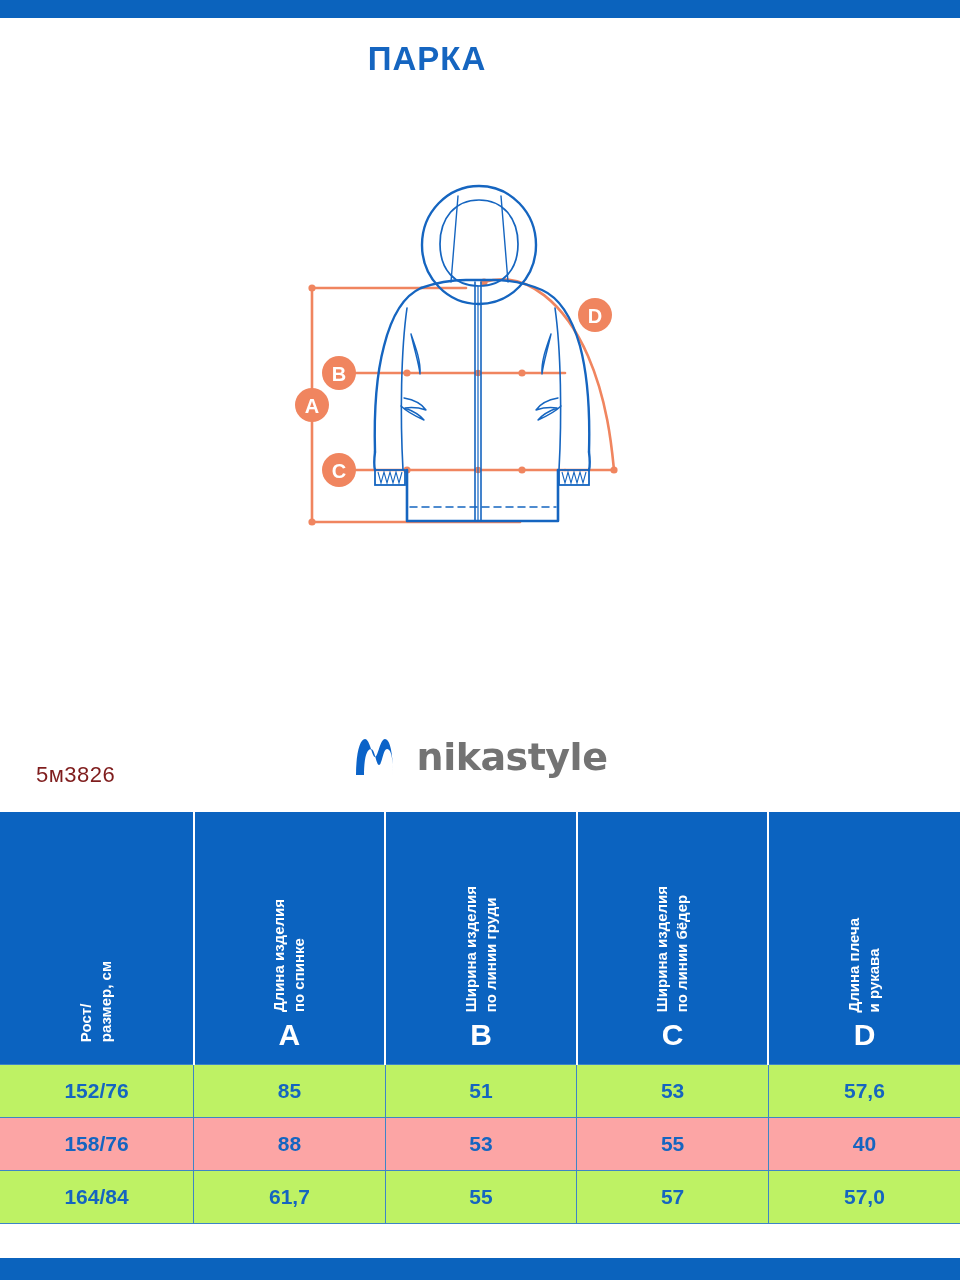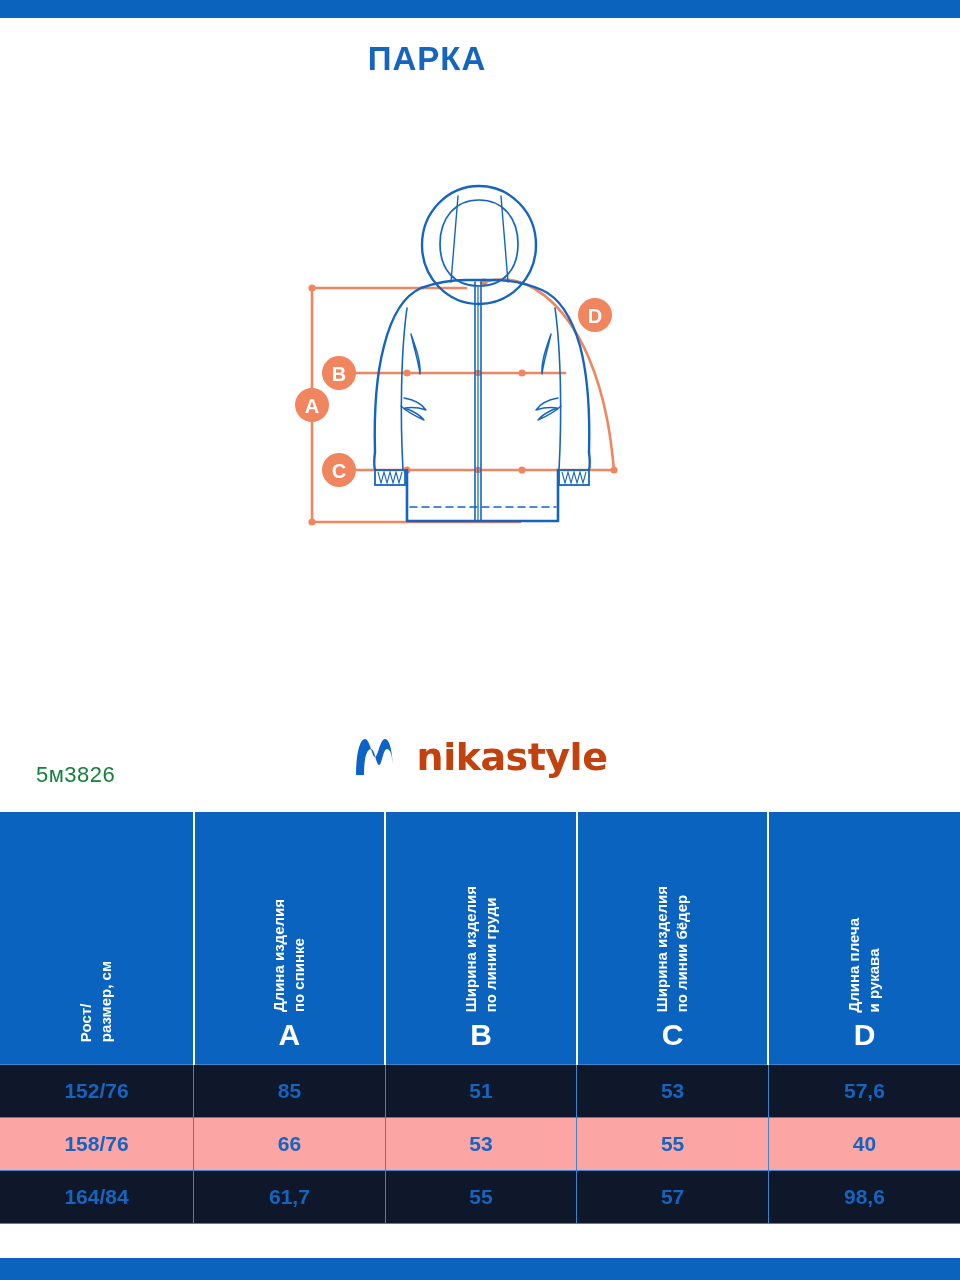--- a/index.html
+++ b/index.html
@@ -47,36 +47,36 @@
     position: absolute;
     left: 270px; top: 170px;
     width: 420px; height: 400px;
   }
 
   
   .article-no {
     position: absolute;
     left: 36px; top: 762px;
     font-size: 22px;
-    color: #15803d;
+    color: #7f1d1d;
     letter-spacing: 0.5px;
   }
   .logo-wrap {
     position: absolute;
     left: 0; top: 735px;
     width: 960px;
     display: flex;
     justify-content: center;
     align-items: center;
   }
   .logo-mark { display: block; }
   .logo-text {
     font-size: 38px;
     font-weight: bold;
-    color: #c2410c;
+    color: #737373;
     letter-spacing: -0.5px;
     margin-left: 12px;
     font-family: "DejaVu Sans", sans-serif;
   }
 
   
   .size-table {
     position: absolute;
     left: 0; top: 812px;
     width: 960px;
@@ -123,21 +123,21 @@
   .th-letter.empty { visibility: hidden; }
 
   .size-table tbody td {
     height: 50px;
     text-align: center;
     font-size: 21px;
     font-weight: bold;
     color: #1565c0;
     border-right: 1px solid #3d85c6;
     border-bottom: 1px solid #3d85c6;
-    background: #0f172a;
+    background: #bef264;
   }
   .size-table tbody td:last-child { border-right: none; }
   .size-table tbody tr.alt td { background: #fca5a5; }
   .size-table tbody tr:first-child td { border-top: 1px solid #3d85c6; }
 </style>
 </head>
 <body>
 
 <div class="top-bar"></div>
 
@@ -293,28 +293,28 @@
   <tbody>
     <tr>
       <td>152/76</td>
       <td>85</td>
       <td>51</td>
       <td>53</td>
       <td>57,6</td>
     </tr>
     <tr class="alt">
       <td>158/76</td>
-      <td>66</td>
+      <td>88</td>
       <td>53</td>
       <td>55</td>
       <td>40</td>
     </tr>
     <tr>
       <td>164/84</td>
       <td>61,7</td>
       <td>55</td>
       <td>57</td>
-      <td>98,6</td>
+      <td>57,0</td>
     </tr>
   </tbody>
 </table>
 
 <div class="bottom-bar"></div>
 
 </body></html>

